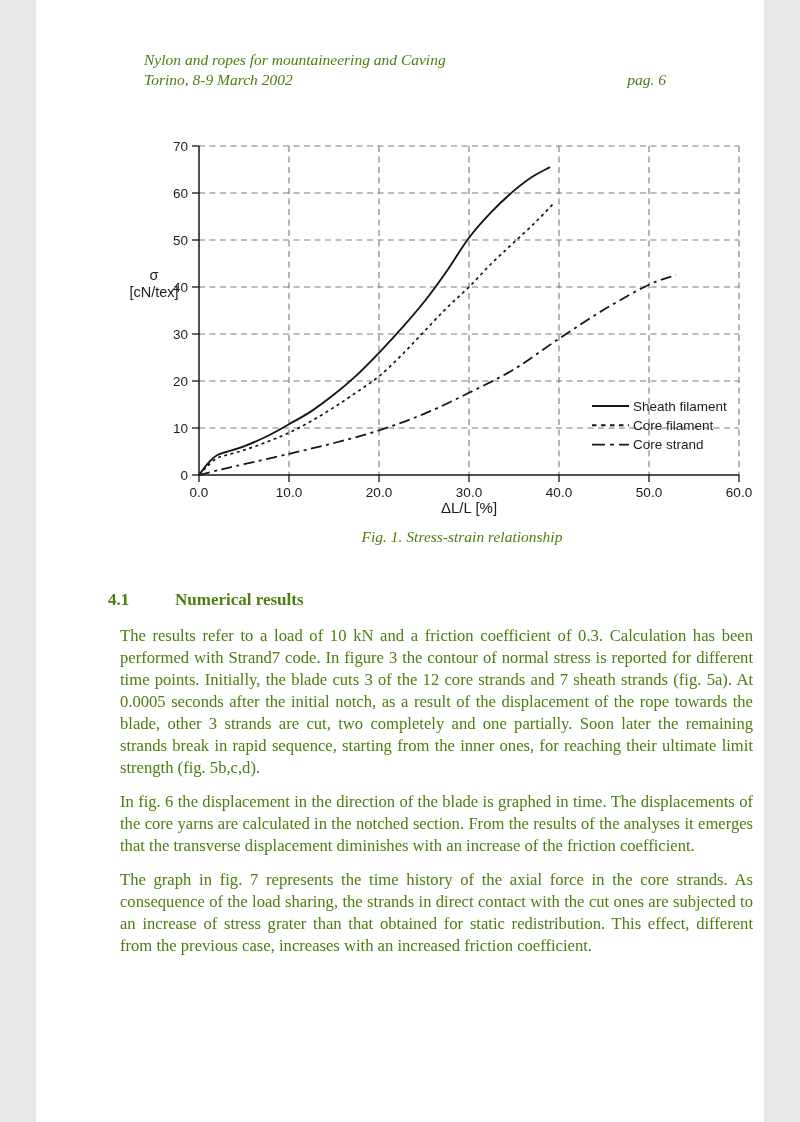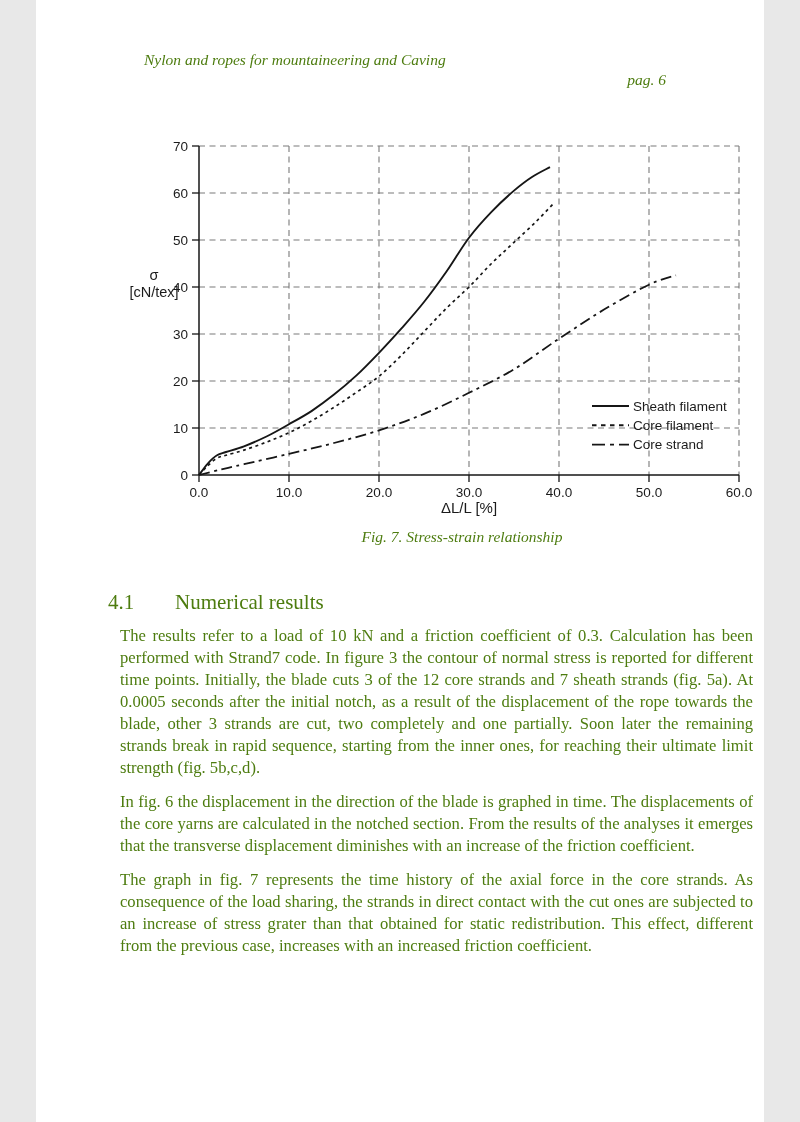--- a/index.html
+++ b/index.html
@@ -8,35 +8,36 @@
     background:#ffffff; color:#4d7c0f; overflow:hidden;
     font-family:"Liberation Serif", serif;
   }
   .hdr{position:absolute; top:50px; left:108px; right:98px;
        font-style:italic; font-size:15.5px; line-height:20px;}
   .hdr .pg{position:absolute; right:0; top:20px;}
   .chart-wrap{position:absolute; top:130px; left:0; width:800px; height:400px;}
   .caption{position:absolute; top:528px; left:120px; width:612px;
            text-align:center; font-style:italic; font-size:15.5px;}
   .heading{position:absolute; top:590px; left:72px; width:657px;
-           font-weight:normal; font-size:21px;}
+           font-weight:bold; font-size:17px;}
   .heading .num{display:inline-block; width:67px;}
   .bodytext{position:absolute; top:613px; left:72px; width:657px;
             font-size:16.6px; line-height:22px; text-align:justify;}
   .bodytext p{margin:12px; padding:0;}
   .it{}
   svg text{font-family:"Liberation Sans", sans-serif; fill:#1b1b1b;}
 </style>
 </head>
 <body>
 
 <div class="page">
 
   <div class="hdr">
     <div>Nylon and ropes for mountaineering and Caving</div>
+    <div>Torino, 8-9 March 2002</div>
     <div class="pg">pag. 6</div>
   </div>
 
   <div class="chart-wrap">
     <svg id="chart-svg" width="800" height="400" viewBox="0 0 800 400">
         <line x1="156" y1="345" x2="163" y2="345" stroke="#161616" stroke-width="1.3"></line>
         <text x="152" y="349.5" text-anchor="end" font-size="13.5">0</text>
         <line x1="163" y1="298" x2="703" y2="298" stroke="#7a7a7a" stroke-width="1.1" stroke-dasharray="6 4.5"></line>
         <line x1="156" y1="298" x2="163" y2="298" stroke="#161616" stroke-width="1.3"></line>
         <text x="152" y="302.5" text-anchor="end" font-size="13.5">10</text>
@@ -88,21 +89,21 @@
         <path d="M 163 345 C 166.8 344.1, 178.0 341.2, 185.5 339.4 C 193.0 337.6, 196.8 336.8, 208.0 334.2 C 219.3 331.6, 238.0 327.4, 253.0 323.9 C 268.0 320.3, 283.0 317.0, 298.0 313.0 C 313.0 309.1, 328.0 305.2, 343.0 300.4 C 358.0 295.5, 373.0 290.2, 388.0 283.9 C 403.0 277.6, 418.0 270.2, 433.0 262.8 C 448.0 255.3, 463.0 248.3, 478.0 239.3 C 493.0 230.2, 508.0 218.6, 523.0 208.7 C 538.0 198.8, 553.0 188.6, 568.0 179.6 C 583.0 170.6, 601.0 160.4, 613.0 154.7 C 625.0 148.9, 635.5 146.8, 640.0 145.3" fill="none" stroke="#161616" stroke-width="1.8" stroke-dasharray="11 4.5 3 4.5"></path>
         <line x1="556" y1="276" x2="593" y2="276" stroke="#161616" stroke-width="2.1"></line>
         <text x="597" y="280.5" font-size="13.5">Sheath filament</text>
         <line x1="556" y1="295.3" x2="593" y2="295.3" stroke="#161616" stroke-width="1.9" stroke-dasharray="4.5 4.5"></line>
         <text x="597" y="299.8" font-size="13.5">Core filament</text>
         <line x1="556" y1="314.6" x2="593" y2="314.6" stroke="#161616" stroke-width="1.9" stroke-dasharray="13 5 4 5"></line>
         <text x="597" y="319.1" font-size="13.5">Core strand</text>
       </svg>
   </div>
 
-  <div class="caption">Fig. 7. Stress-strain relationship</div>
+  <div class="caption">Fig. 1. Stress-strain relationship</div>
 
   <div class="heading">
     <span class="num">4.1</span><span>Numerical results</span>
   </div>
 
   <div class="bodytext">
     <p>The results refer to a load of 10 kN and a friction coefficient of 0.3. Calculation has been performed with Strand7 code. In figure 3 the contour of normal stress is reported for different time points. Initially, the blade cuts 3 of the 12 core strands and 7 sheath strands (fig. 5a). At 0.0005 seconds after the initial notch, as a result of the displacement of the rope towards the blade, other 3 strands are cut, two completely and one partially. Soon later the remaining strands break in rapid sequence, starting from the inner ones, for reaching their ultimate limit strength (fig. 5b,c,d).</p>
     <p>In fig. 6 the displacement in the direction of the blade is graphed in time. The displacements of the core yarns are calculated in the notched section. From the results of the analyses it emerges that the transverse displacement diminishes with an increase of the friction coefficient.</p>
     <p><span>The graph in fig. 7 represents the time history of the axial force in the core strands. As consequence of the </span><span class="it">load sharing</span><span>, the strands in direct contact with the cut ones are subjected to an increase of stress grater than that obtained for static redistribution. This effect, different from the previous case, increases with an increased friction coefficient.</span></p>
   </div>

